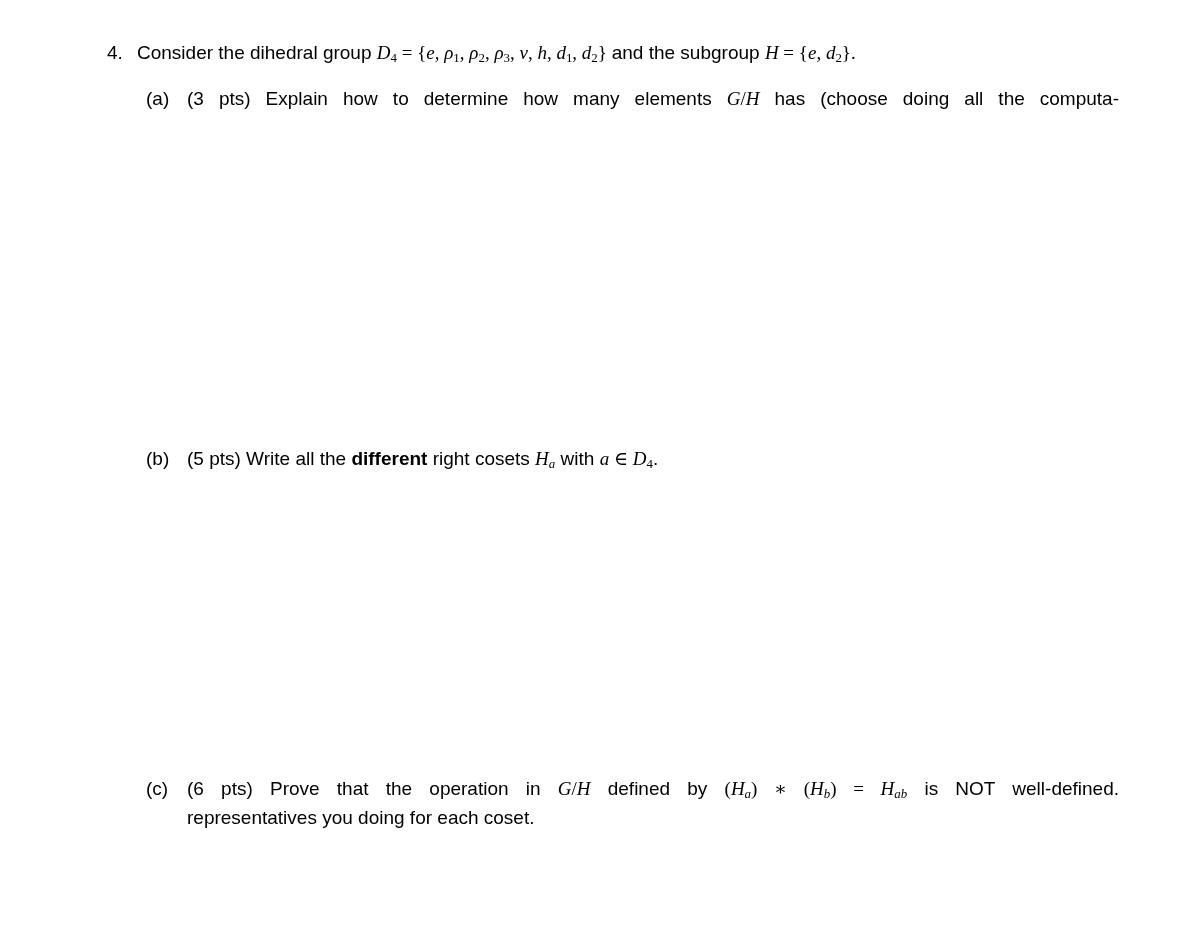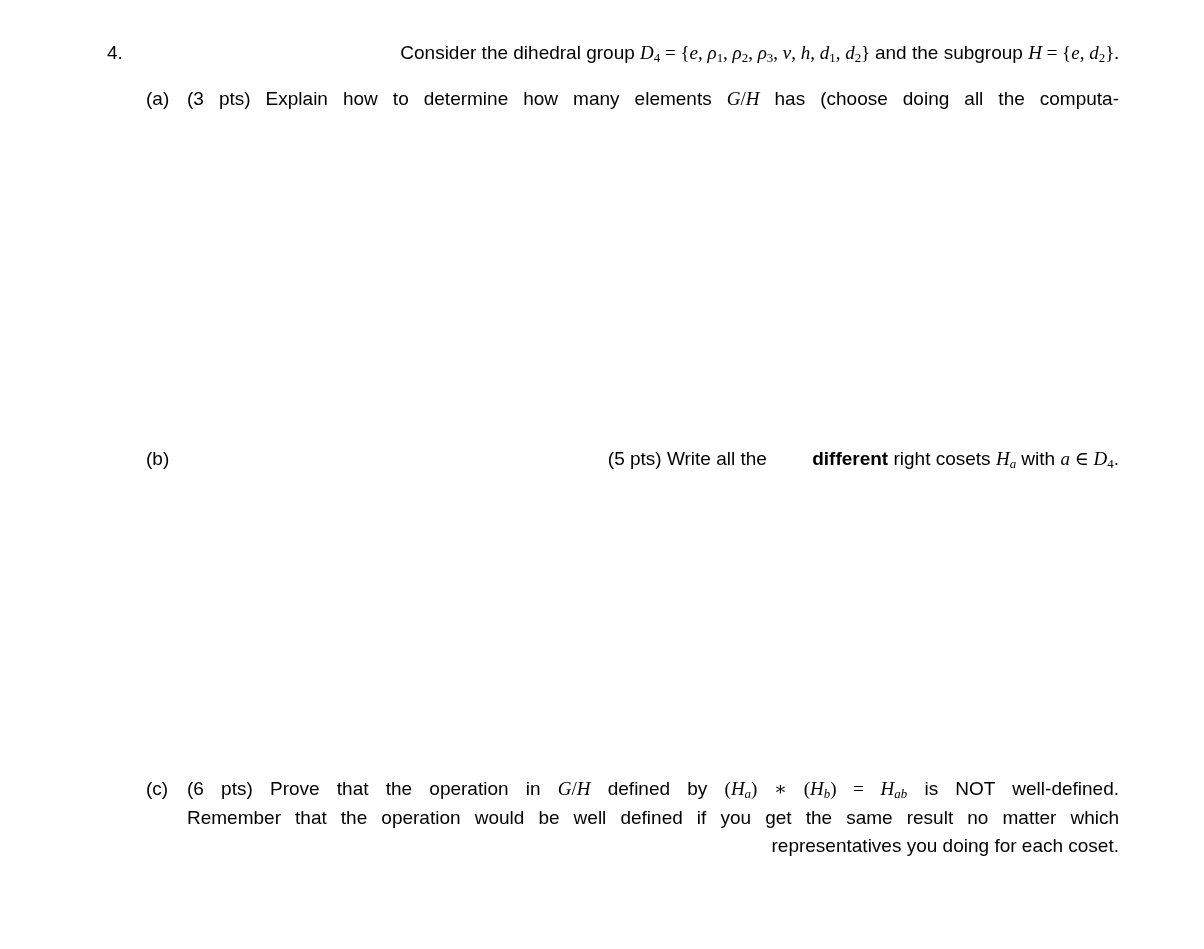--- a/index.html
+++ b/index.html
@@ -47,34 +47,33 @@
     flex: 0 0 41px;
   }
   .label {
     font-family: "Liberation Sans", sans-serif;
   }
   .body {
     flex: 1 1 auto;
     min-width: 0;
   }
   .line {
-    text-align: right;
+    text-align: left;
   }
   .line.justify {
     text-align: justify;
     text-align-last: justify;
   }
   
   .seg-plain {
     font-family: "Liberation Sans", sans-serif;
   }
   .seg-bold {
     font-family: "Liberation Sans", sans-serif;
     font-weight: 700;
-    margin-left: 40px;
   }
   .seg-math {
     font-family: "Liberation Serif", "DejaVu Serif", serif;
     font-style: italic;
   }
   .seg-mathup {
     font-family: "Liberation Serif", "DejaVu Serif", serif;
     font-style: normal;
   }
   sub.sub-it, sub.sub-up {
@@ -112,18 +111,17 @@
     <div class="label">(b)</div>
     <div class="body">
       <div class="line"><span class="seg-plain">(5 pts) Write all the </span><span class="seg-bold">different</span><span class="seg-plain"> right cosets </span><span class="seg-math">H<sub class="sub-it">a</sub></span><span class="seg-plain"> with </span><span class="seg-math">a</span><span class="seg-mathup"> ∈ </span><span class="seg-math">D<sub class="sub-up">4</sub></span><span class="seg-plain">.</span></div>
     </div>
   </div>
 
   <div class="block part-block part-c">
     <div class="label">(c)</div>
     <div class="body">
       <div class="line justify"><span class="seg-plain">(6 pts) Prove that the operation in </span><span class="seg-math">G</span><span class="seg-mathup">/</span><span class="seg-math">H</span><span class="seg-plain"> defined by </span><span class="seg-mathup">(</span><span class="seg-math">H<sub class="sub-it">a</sub></span><span class="seg-mathup">) ∗ (</span><span class="seg-math">H<sub class="sub-it">b</sub></span><span class="seg-mathup">) = </span><span class="seg-math">H<sub class="sub-it">ab</sub></span><span class="seg-plain"> is NOT well-defined.</span></div>
-      <div class="line justify"><span class="seg-plain">Remember that the operation would be well defined if you get the same result no matter which</span></div>
       <div class="line"><span class="seg-plain">representatives you doing for each coset.</span></div>
     </div>
   </div>
 
 </div>
 
 </body></html>

